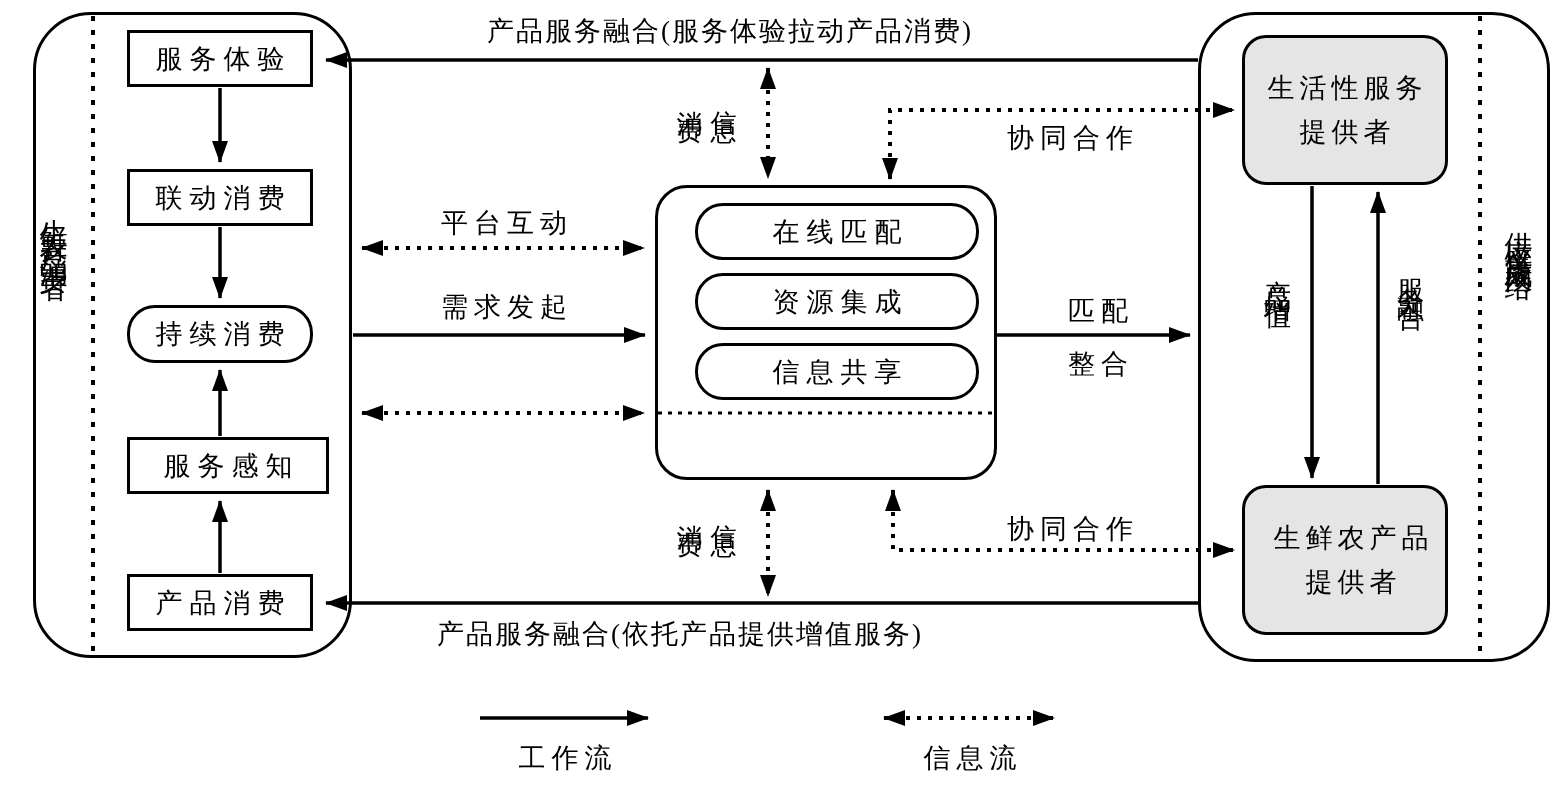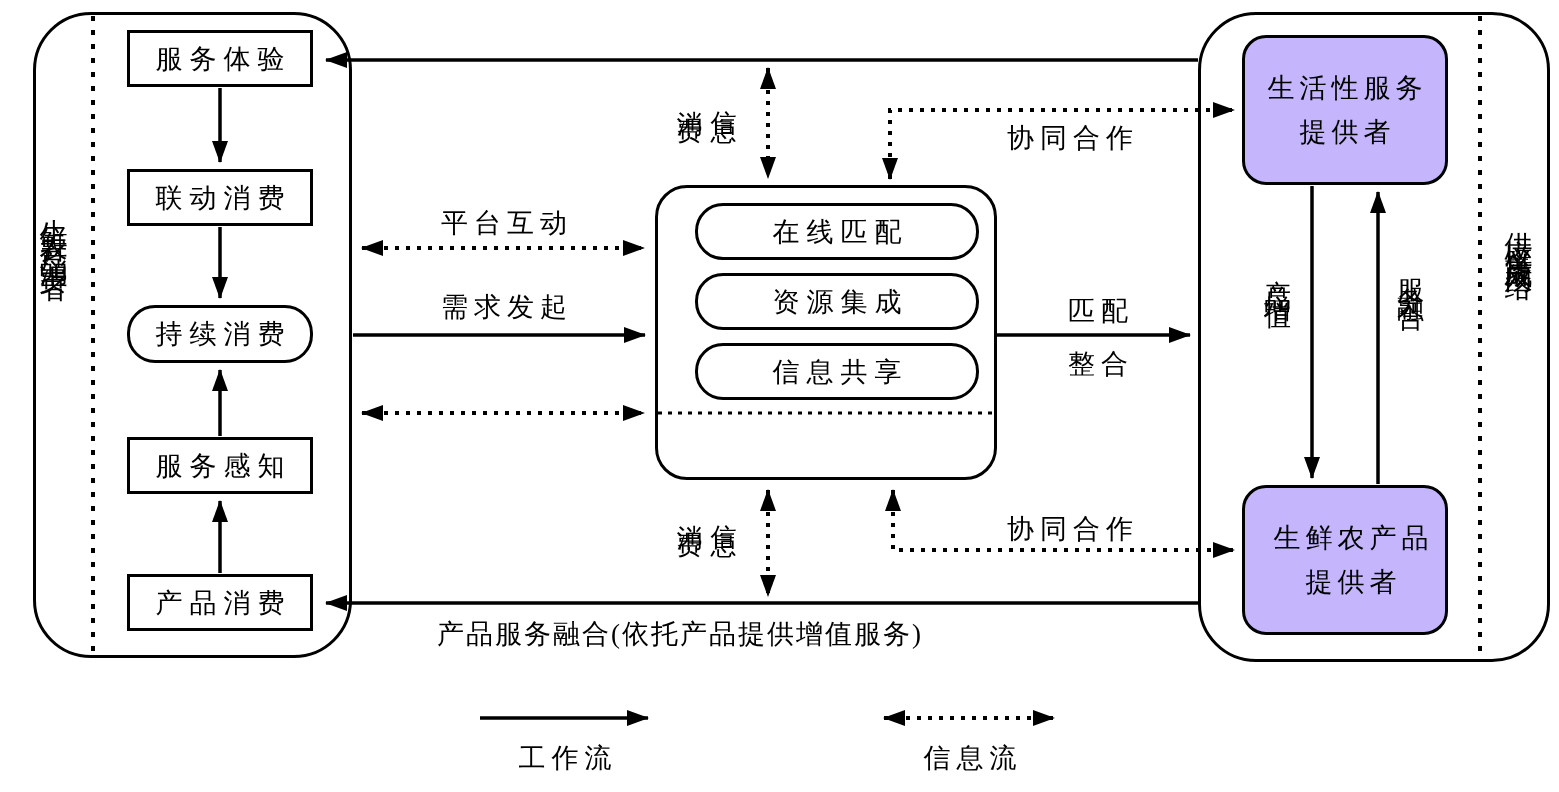--- a/index.html
+++ b/index.html
@@ -10,21 +10,21 @@
   .container{
     position:absolute;border:3.5px solid #000;border-radius:58px;background:#fff;box-sizing:border-box;
   }
   .node{
     position:absolute;border:3.5px solid #000;background:#fff;box-sizing:border-box;
     display:flex;align-items:center;justify-content:center;
     font-size:27px;letter-spacing:7px;text-indent:7px;white-space:nowrap;z-index:2;text-align:center;
   }
   .rounded{border-radius:28px;}
   .provider{
-    position:absolute;border:3.5px solid #000;border-radius:24px;background:#c4b5fd;box-sizing:border-box;
+    position:absolute;border:3.5px solid #000;border-radius:24px;background:#e5e5e5;box-sizing:border-box;
     display:flex;flex-direction:column;align-items:center;justify-content:center;
     font-size:27px;letter-spacing:5px;text-indent:5px;line-height:44px;z-index:2;white-space:nowrap;
   }
   .vtext{
     position:absolute;writing-mode:vertical-rl;text-orientation:upright;
     font-size:28px;letter-spacing:8px;line-height:1;white-space:nowrap;z-index:2;
     display:flex;align-items:center;
   }
   .hlabel{
     position:absolute;text-align:center;font-size:27px;letter-spacing:3px;white-space:nowrap;z-index:2;
@@ -48,36 +48,37 @@
   <div class="container" style="left:33px;top:12px;width:319px;height:646px;"></div>
   <div class="container" style="left:1198px;top:12px;width:352px;height:650px;"></div>
   <div class="container" style="left:655px;top:185px;width:342px;height:295px;border-radius:32px;"></div>
 
   <div class="vtext" style="left:36px;top:196px;height:292px;width:34px;">生鲜农产品消费者</div>
   <div class="vtext" style="left:1500px;top:210px;height:260px;width:36px;letter-spacing:7px;">供应链集成网络</div>
 
   <div class="node" style="left:127px;top:30px;width:186px;height:57px;">服务体验</div>
   <div class="node" style="left:127px;top:169px;width:186px;height:57px;">联动消费</div>
   <div class="node rounded" style="left:127px;top:305px;width:186px;height:58px;">持续消费</div>
-  <div class="node" style="left:127px;top:437px;width:186px;height:57px;">服务感知</div>
+  <div class="node" style="left:127px;top:437px;width:202px;height:57px;">服务感知</div>
   <div class="node" style="left:127px;top:574px;width:186px;height:57px;">产品消费</div>
 
   <div class="node rounded" style="left:695px;top:203px;width:284px;height:57px;">在线匹配</div>
   <div class="node rounded" style="left:695px;top:343px;width:284px;height:57px;">信息共享</div>
   <div class="node rounded" style="left:695px;top:273px;width:284px;height:57px;">资源集成</div>
 
   <div class="provider" style="left:1242px;top:35px;width:206px;height:150px;">
     <span>生活性服务</span>
     <span>提供者</span>
   </div>
   <div class="provider" style="left:1242px;top:485px;width:206px;height:150px;padding-left:12px;">
     <span>生鲜农产品</span>
     <span>提供者</span>
   </div>
 
+  <div class="hlabel" style="left:450px;top:13px;width:560px;letter-spacing:2px;">产品服务融合(服务体验拉动产品消费)</div>
   <div class="hlabel" style="left:435px;top:616px;width:490px;letter-spacing:2px;">产品服务融合(依托产品提供增值服务)</div>
 
   <div class="hlabel flowlabel" style="left:418px;top:205px;width:172px;font-family:Liberation Mono, monospace;">平台互动</div>
   <div class="hlabel flowlabel" style="left:418px;top:289px;width:172px;">需求发起</div>
 
   <div class="hlabel flowlabel" style="left:1052px;top:293px;width:92px;">匹配</div>
   <div class="hlabel flowlabel" style="left:1052px;top:346px;width:92px;">整合</div>
 
   <div class="hlabel flowlabel" style="left:992px;top:120px;width:156px;">协同合作</div>
   <div class="hlabel flowlabel" style="left:992px;top:511px;width:156px;">协同合作</div>

